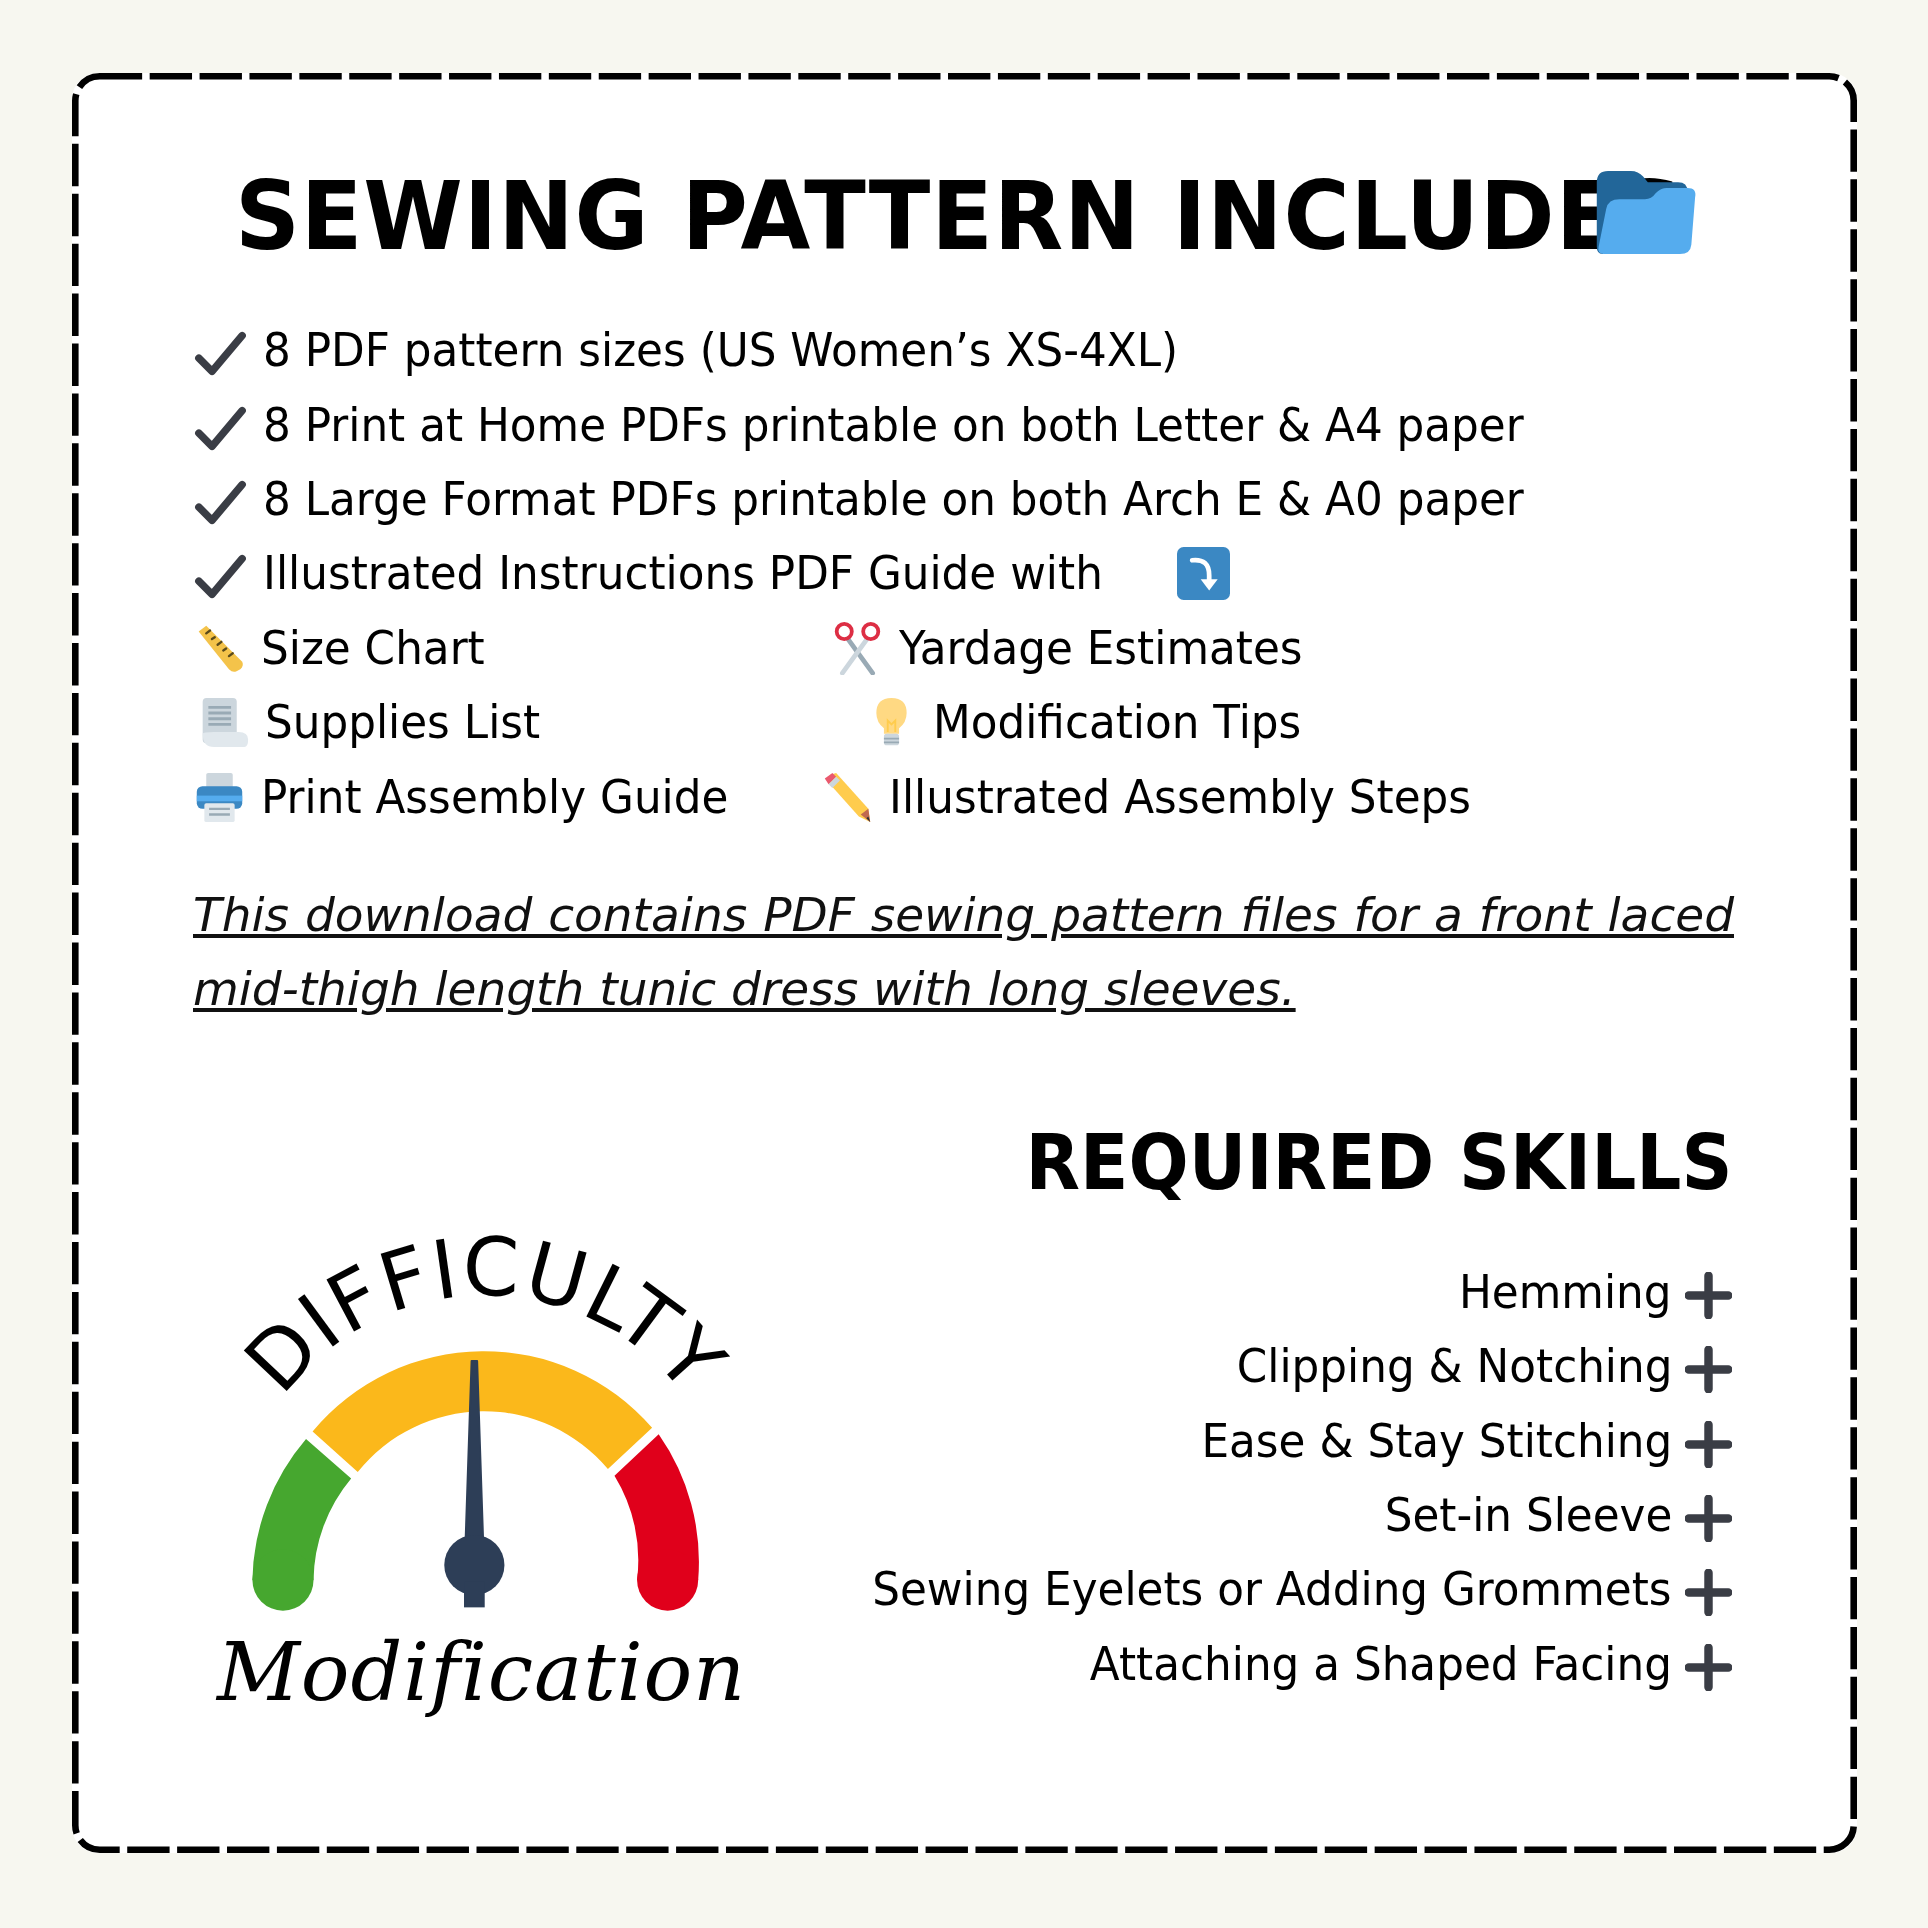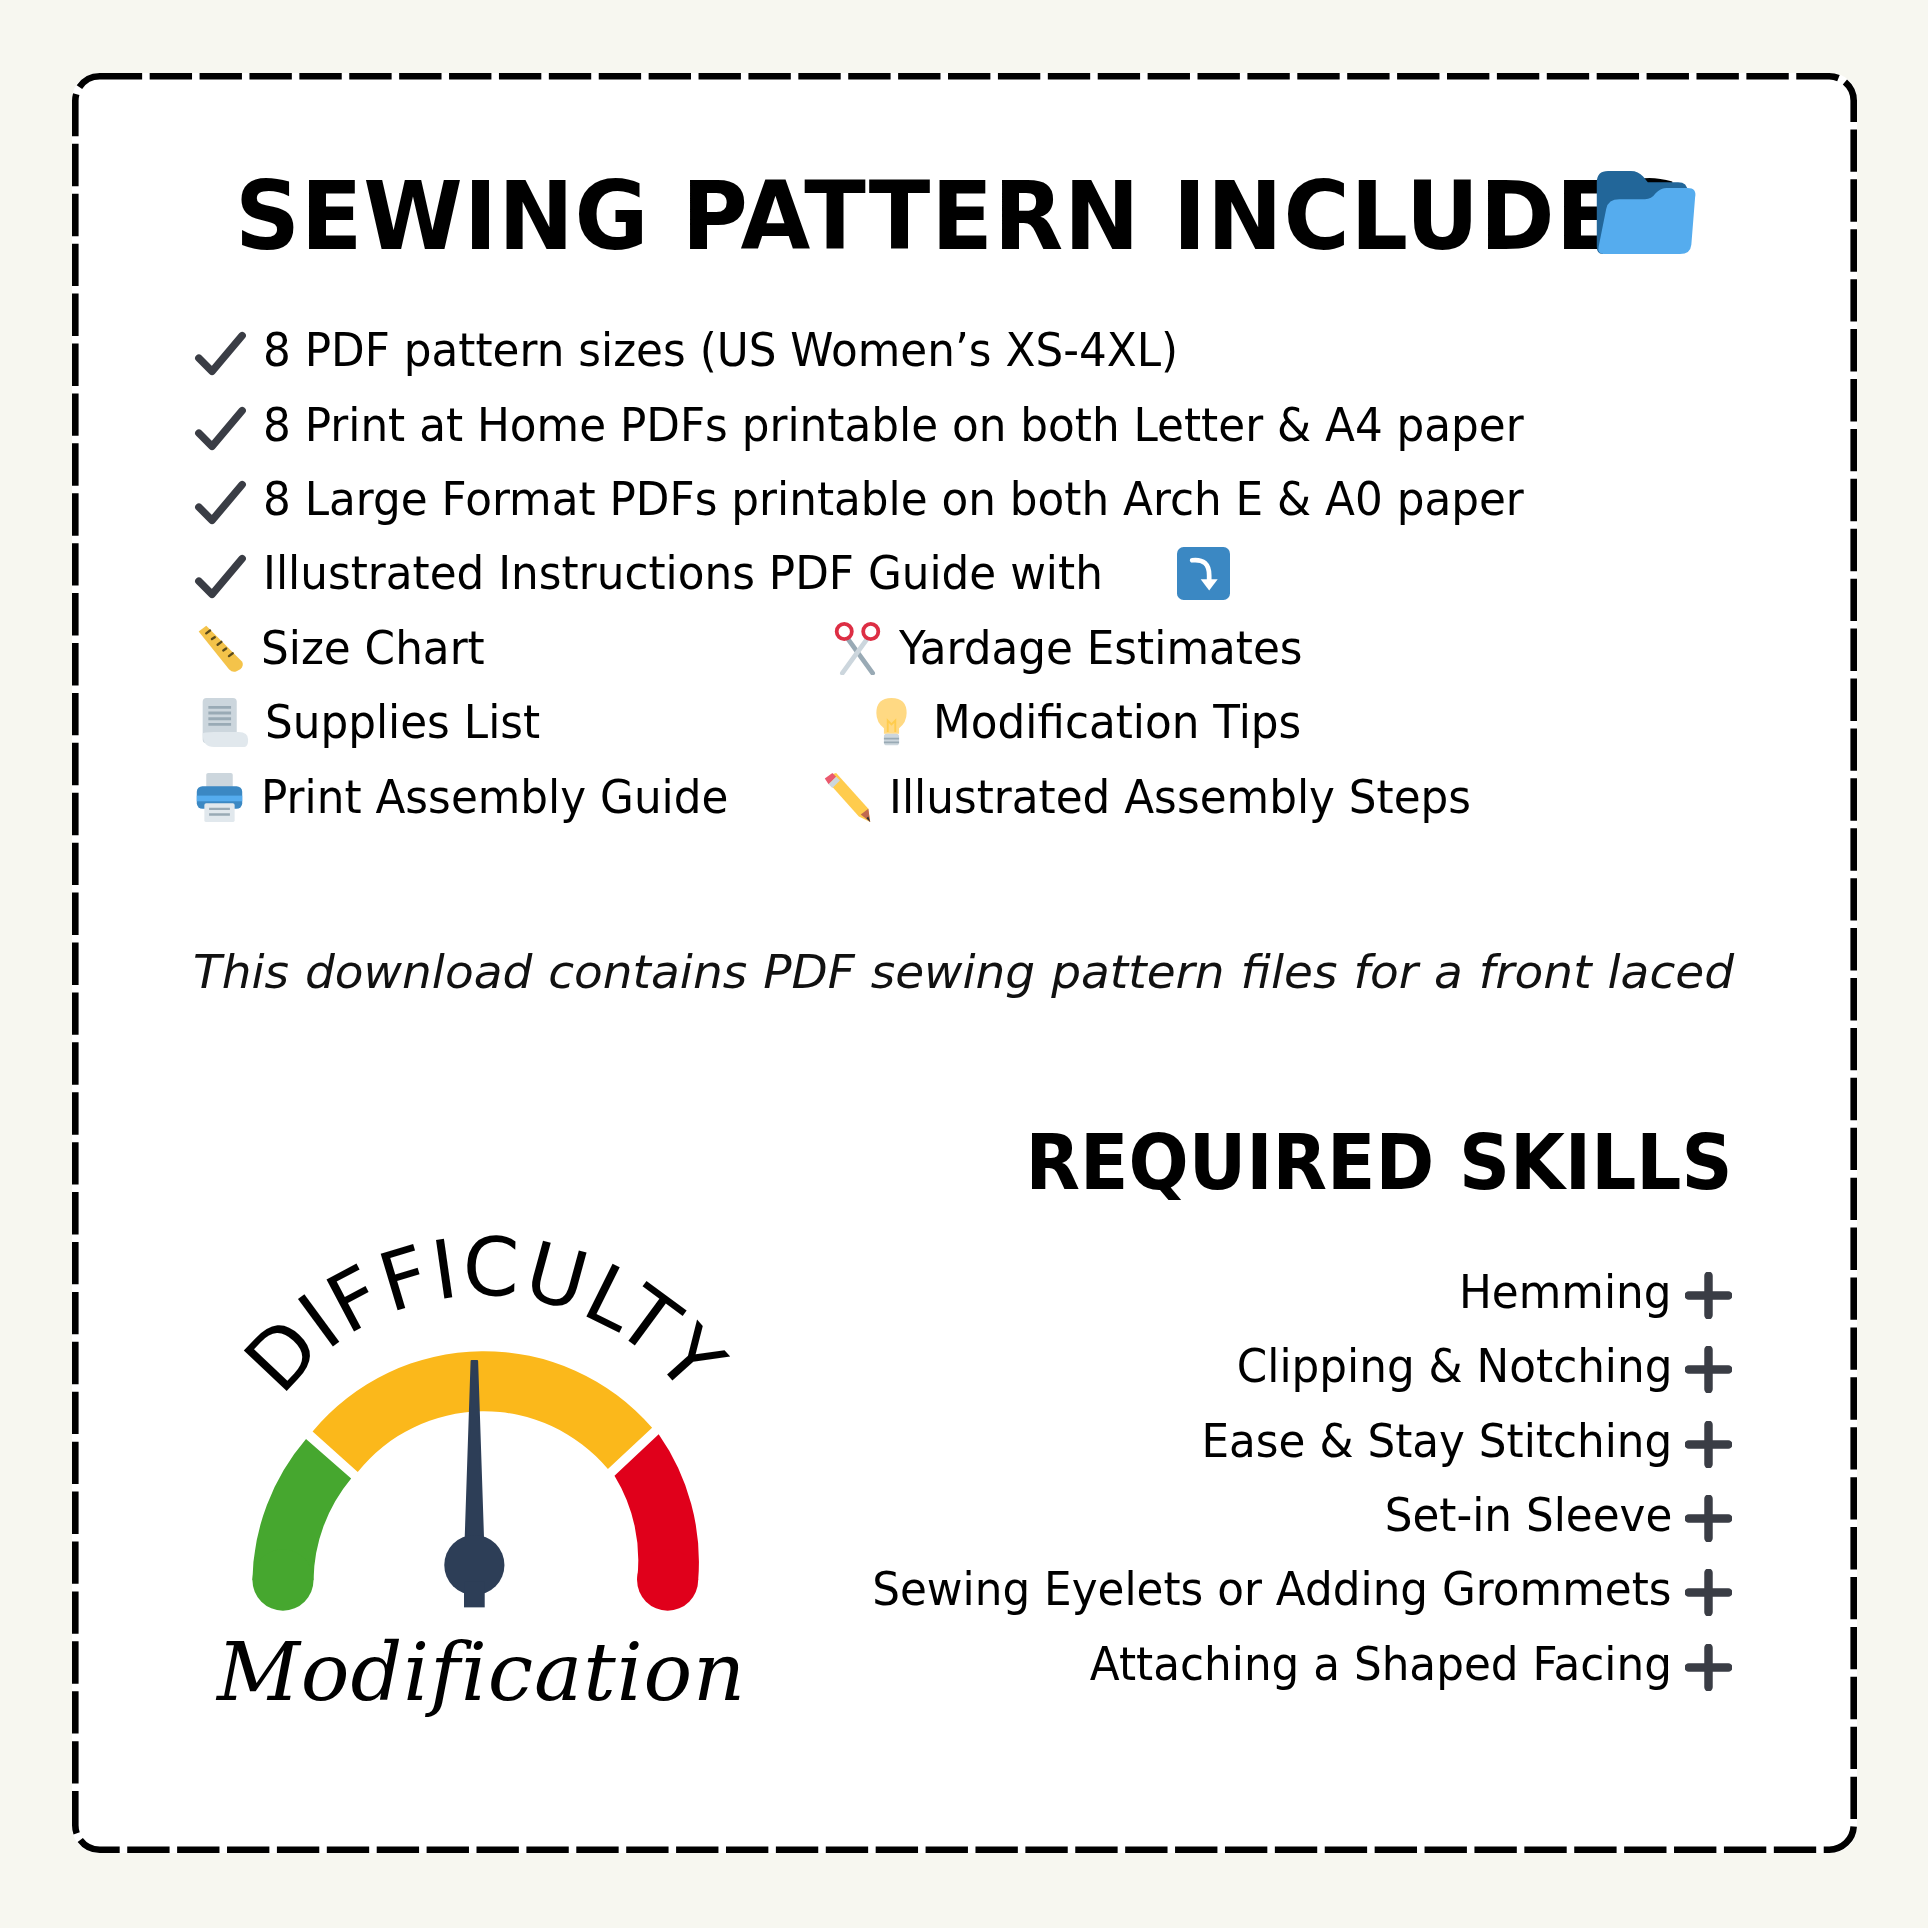--- a/index.html
+++ b/index.html
@@ -31,23 +31,23 @@
   .arrow-box { display:inline-block; width:53px; height:53px; margin-left:11.3px; vertical-align:middle; }
 
   .feat {
     position:absolute; height:74px; display:flex; align-items:flex-end; font-size:47px;
     white-space:nowrap; font-family:"DejaVu Sans", sans-serif;
   }
   .feat .ico { width:53px; height:53px; margin-right:15px; flex:0 0 auto; }
   .feat .txt { transform:scaleX(0.93); transform-origin:left center; }
 
   .desc {
-    position:absolute; left:193px; top:935px; width:1541px; font-size:47px;
+    position:absolute; left:193px; top:878px; width:1541px; font-size:47px;
     font-style:italic; line-height:74px; text-align:justify; text-align-last:left;
-    font-family:"DejaVu Sans", sans-serif; letter-spacing:0px; color:#111;
+    font-family:"DejaVu Sans", sans-serif; letter-spacing:0px; color:#111;text-decoration:underline;
   }
   .desc span { display:block; }
   .desc .l1 { text-align:justify; text-align-last:justify; }
 
   .skills-title {
     position:absolute; right:196px; top:1116px; font-size:77px; font-weight:bold;
     white-space:nowrap; font-family:"DejaVu Sans", sans-serif; line-height:94px;
     transform:scaleX(0.92); transform-origin:right center;
   }
   .skill {
@@ -160,20 +160,21 @@
     <path d="M4 8 L12 2 L16 6 L8 14 Z" fill="#ea596e"></path>
     <path d="M8 14 L16 6 L20 10 L12 18 Z" fill="#ccd6dd"></path>
     <path d="M42 46 L50 40 L52 54 Z" fill="#c1694f"></path>
     <path d="M48 50 L52 54 L50 48 Z" fill="#292f33"></path>
   </svg>
   <span class="txt">Illustrated Assembly Steps</span>
 </div>
 
 <div class="desc">
   <span class="l1">This download contains PDF sewing pattern files for a front laced</span>
+  <span>mid-thigh length tunic dress with long sleeves.</span>
 </div>
 
 <svg class="gauge" viewBox="0 0 580 420">
   <defs>
     <path id="curve" d="M 30 330 A 258 258 0 0 1 560 330"></path>
   </defs>
   <text font-family="DejaVu Sans, sans-serif" font-size="86" fill="#000" letter-spacing="2" stroke="#fff" stroke-width="0" font-weight="normal">
     <textPath href="#curve" startOffset="50%" text-anchor="middle" id="difficulty-textpath">DIFFICULTY</textPath>
   </text>
 

